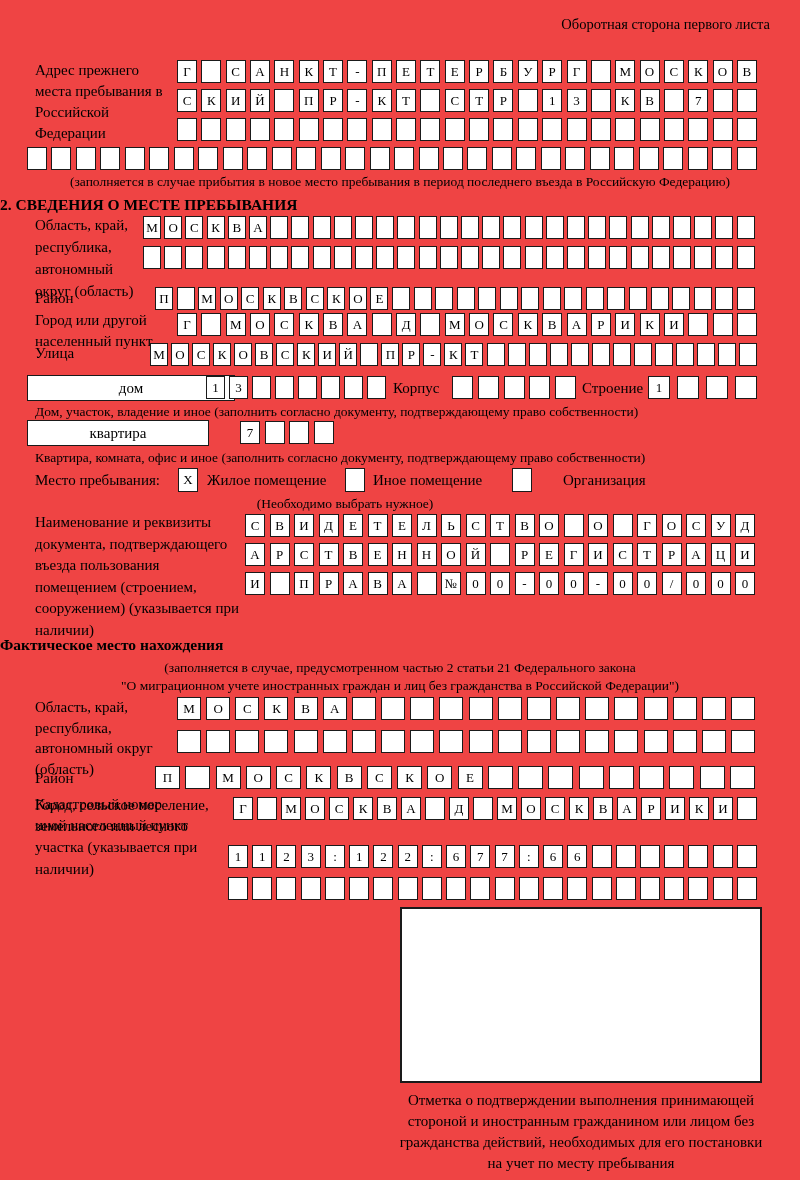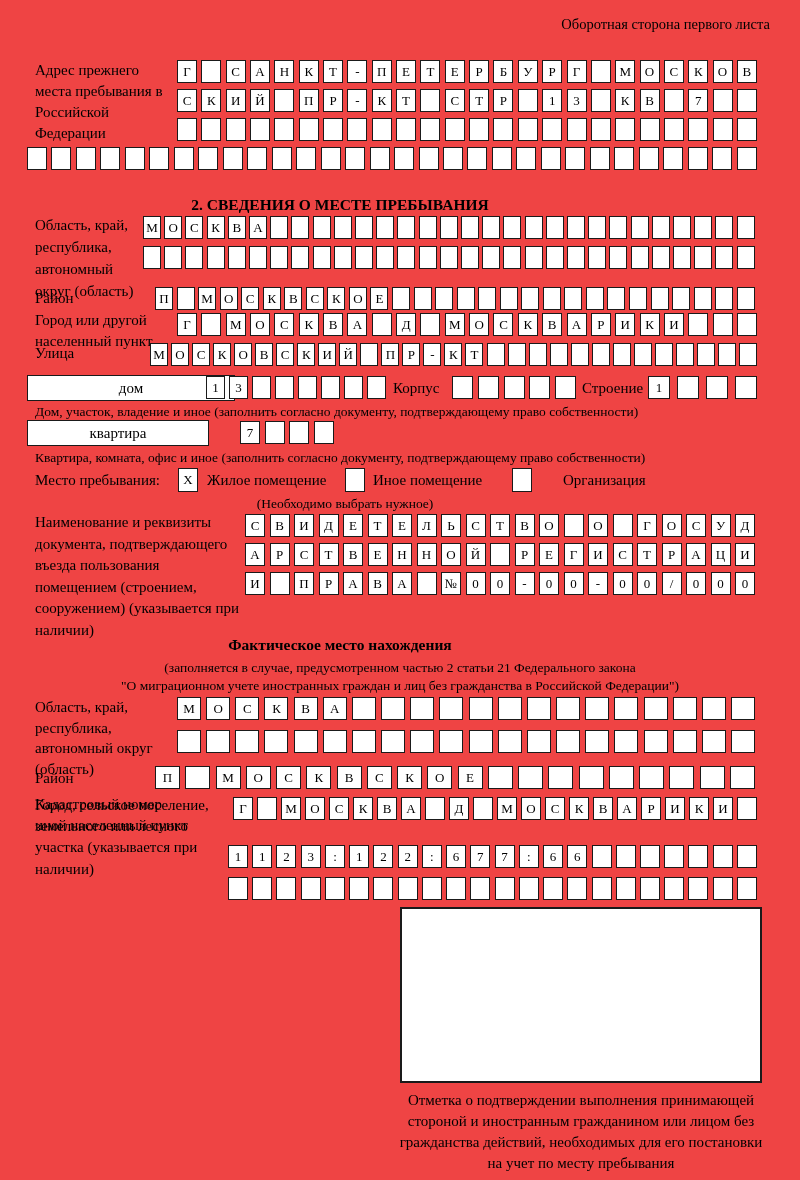--- a/index.html
+++ b/index.html
@@ -1,21 +1,21 @@
 <!DOCTYPE html>
 <html><head>
 <meta charset="utf-8">
 <style>
   html,body{margin:0;padding:0;background:#ffffff;}
   body{width:800px;height:1180px;font-family:"Liberation Serif","DejaVu Serif",serif;color:#000;}
   #page{position:relative;width:800px;height:1180px;overflow:hidden;background:#ef4444;}
   .lbl{position:absolute;font-size:15px;line-height:21px;}
   .cap{position:absolute;font-size:13.5px;}
   .center{left:0;width:800px;text-align:center;}
-  .title{position:absolute;left:0;width:680px;text-align:center;font-weight:bold;font-size:15.5px;}
+  .title{position:absolute;left:0;width:680px;text-align:left;font-weight:bold;font-size:15.5px;}
   .cells{position:absolute;display:flex;justify-content:space-between;height:23px;}
   .cell{width:20px;height:23px;border:1.6px solid #1a1a1a;box-sizing:border-box;display:flex;
         align-items:center;justify-content:center;font-size:13px;background:#fff;flex:none;}
   .cw18 .cell{width:18px;} .cw19 .cell{width:19px;} .cw21 .cell{width:21px;}
   .cw22 .cell{width:22px;} .cw24 .cell{width:24px;} .cw25 .cell{width:25px;}
   .widebox{position:absolute;border:1.6px solid #1a1a1a;box-sizing:border-box;height:26px;
            display:flex;align-items:center;justify-content:center;font-size:15px;background:#fff;}
   .chk{position:absolute;width:20px;height:24px;border:1.6px solid #1a1a1a;box-sizing:border-box;
        display:flex;align-items:center;justify-content:center;font-size:13px;background:#fff;}
   .stamp{position:absolute;border:2px solid #1a1a1a;box-sizing:border-box;background:#fff;}
@@ -131,20 +131,21 @@
       <div class="cell"></div>
       <div class="cell"></div>
       <div class="cell"></div>
       <div class="cell"></div>
       <div class="cell"></div>
       <div class="cell"></div>
       <div class="cell"></div>
       <div class="cell"></div>
       <div class="cell"></div>
     </div>
+  <div class="cap center" style="top:174px;">(заполняется в случае прибытия в новое место пребывания в период последнего въезда в Российскую Федерацию)</div>
 
   <div class="title" style="top:196px;">2. СВЕДЕНИЯ О МЕСТЕ ПРЕБЫВАНИЯ</div>
 
   <div class="lbl" style="left:35px;top:214px;width:112px;line-height:22px;">Область, край, республика, автономный округ (область)</div>
   <div class="cells cw18" style="left:143px;top:216px;width:612px;">
       <div class="cell">М</div>
       <div class="cell">О</div>
       <div class="cell">С</div>
       <div class="cell">К</div>
       <div class="cell">В</div>

